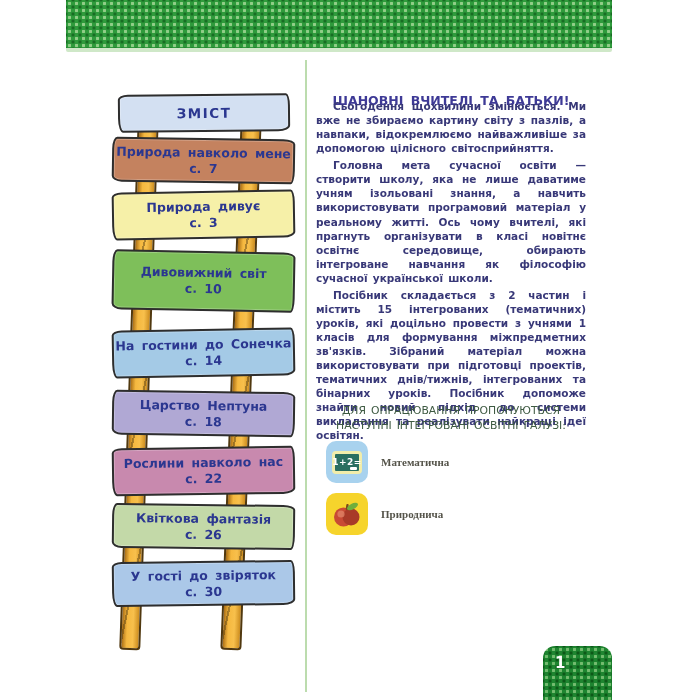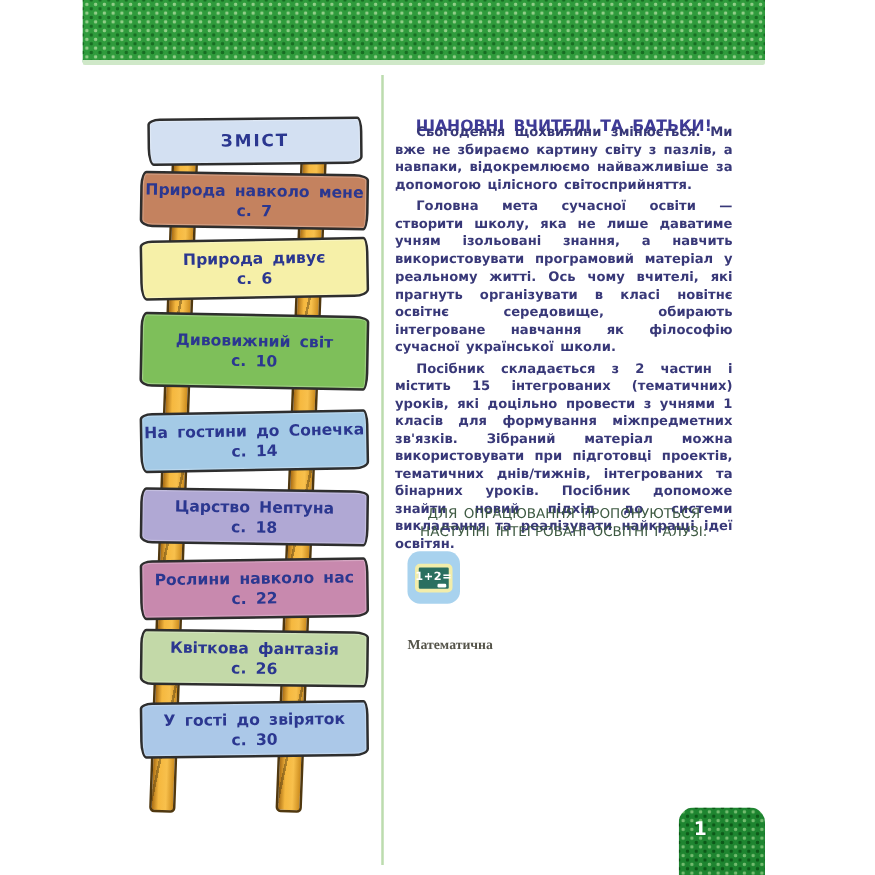--- a/index.html
+++ b/index.html
@@ -67,21 +67,21 @@
   .article-body { position:absolute; top:99px; left:0; width:270px; }
   .article-body p {
     font-size:10.5px; font-weight:600; color:#383878; line-height:1.34;
     text-align:justify; text-indent:17px; word-spacing:1.5px; margin-bottom:3px;
   }
   .section-heading {
     position:absolute; top:404px; left:0; width:270px; text-align:center;
     color:#3e5a42; font-weight:normal; font-size:10.8px; line-height:1.35; word-spacing:1.5px;
   }
   .subjects { position:absolute; top:441px; left:10px; width:260px; }
-  .subject-row { display:flex; gap:27px; margin-bottom:10px; height:42px;flex-direction:column; }
+  .subject-row { display:flex; align-items:center; gap:13px; margin-bottom:10px; height:42px; }
   .subject-label { font-size:11px; font-weight:bold; color:#55544a;font-family:Liberation Serif, serif; }
 
   .icon { width:42px; height:42px; border-radius:10px; display:flex; align-items:center; justify-content:center; flex:0 0 42px; }
   .board {
     width:30px; height:23px; background:#2a6f60; border:3px solid #f2edaa; border-radius:4px;
     color:#fff; font-weight:bold; font-size:9px; letter-spacing:.5px;
     display:flex; align-items:center; justify-content:center; position:relative;
   }
   .chalk { position:absolute; right:2px; bottom:1px; width:7px; height:2.5px; background:#fff; border-radius:1px; }
   .book { width:25px; height:28px; background:#f2e136; border:1px solid #d8c41c; border-radius:3px 3px 2px 2px; position:relative; }
@@ -114,21 +114,21 @@
     <div class="sign s-header" style="background-color: rgb(211, 224, 242);">
       <span>ЗМІСТ</span>
     </div>
 
     <div class="sign s-1" style="background-color: rgb(196, 130, 95);">
       <span>Природа навколо мене</span>
       <span>с. 7</span>
     </div>
     <div class="sign s-2" style="background-color: rgb(246, 240, 168);">
       <span>Природа дивує</span>
-      <span>с. 6</span>
+      <span>с. 3</span>
     </div>
     <div class="sign s-3" style="background-color: rgb(126, 191, 90);">
       <span>Дивовижний світ</span>
       <span>с. 10</span>
     </div>
     <div class="sign s-4" style="background-color: rgb(164, 202, 230);">
       <span>На гостини до Сонечка</span>
       <span>с. 14</span>
     </div>
     <div class="sign s-5" style="background-color: rgb(176, 168, 212);">
@@ -166,20 +166,32 @@
         <div class="icon" style="background-color: rgb(168, 210, 238);">
           <div class="board">
             <span>1+2=</span>
             <i class="chalk"></i>
           </div>
         </div>
         <span class="subject-label">Математична</span>
       </div>
 
 
+      <div class="subject-row">
+        <div class="icon" style="background-color: rgb(246, 212, 44);">
+          <svg width="42" height="42" viewBox="0 0 42 42">
+            <circle cx="17.5" cy="24" r="9.5" fill="#c84a34"></circle>
+            <circle cx="25" cy="24" r="8.5" fill="#a83a28"></circle>
+            <circle cx="15" cy="21" r="3.6" fill="#e2876a" opacity=".75"></circle>
+            <rect x="20" y="11" width="2.4" height="6" rx="1" fill="#7a4a1e" transform="rotate(8 21 14)"></rect>
+            <ellipse cx="26.5" cy="13.5" rx="6" ry="2.8" fill="#6fae3c" transform="rotate(-28 26.5 13.5)"></ellipse>
+          </svg>
+        </div>
+        <span class="subject-label">Природнича</span>
+      </div>
 
 
     </div>
   </div>
 
   <div class="page-badge">
     <span class="page-number">1</span>
   </div>
 
 </div>

